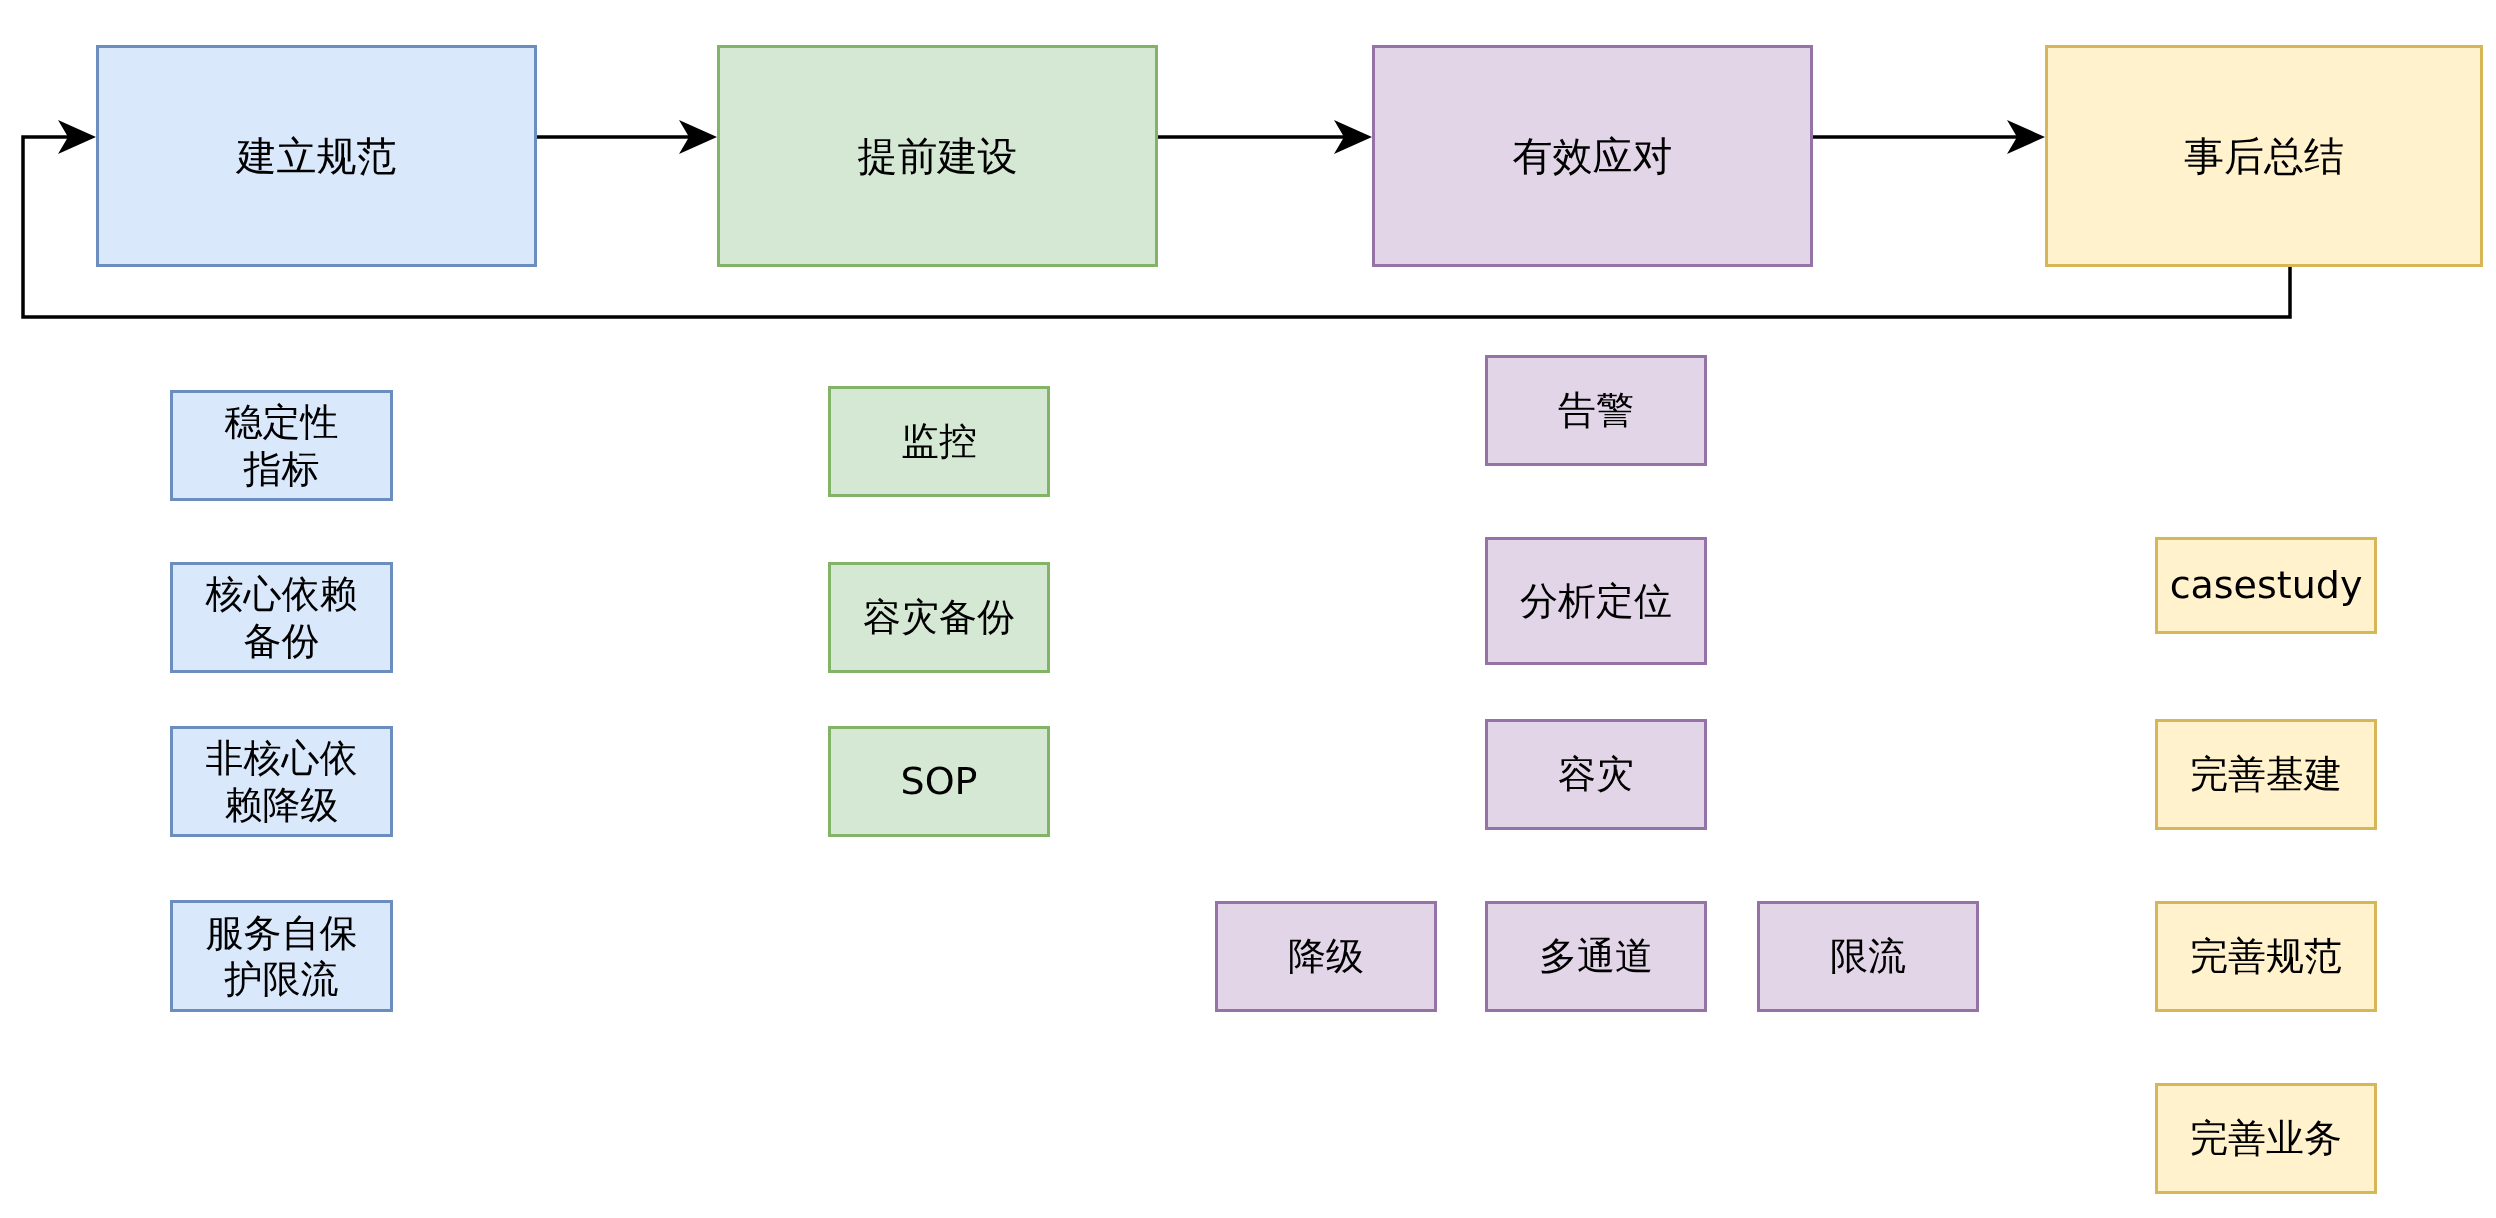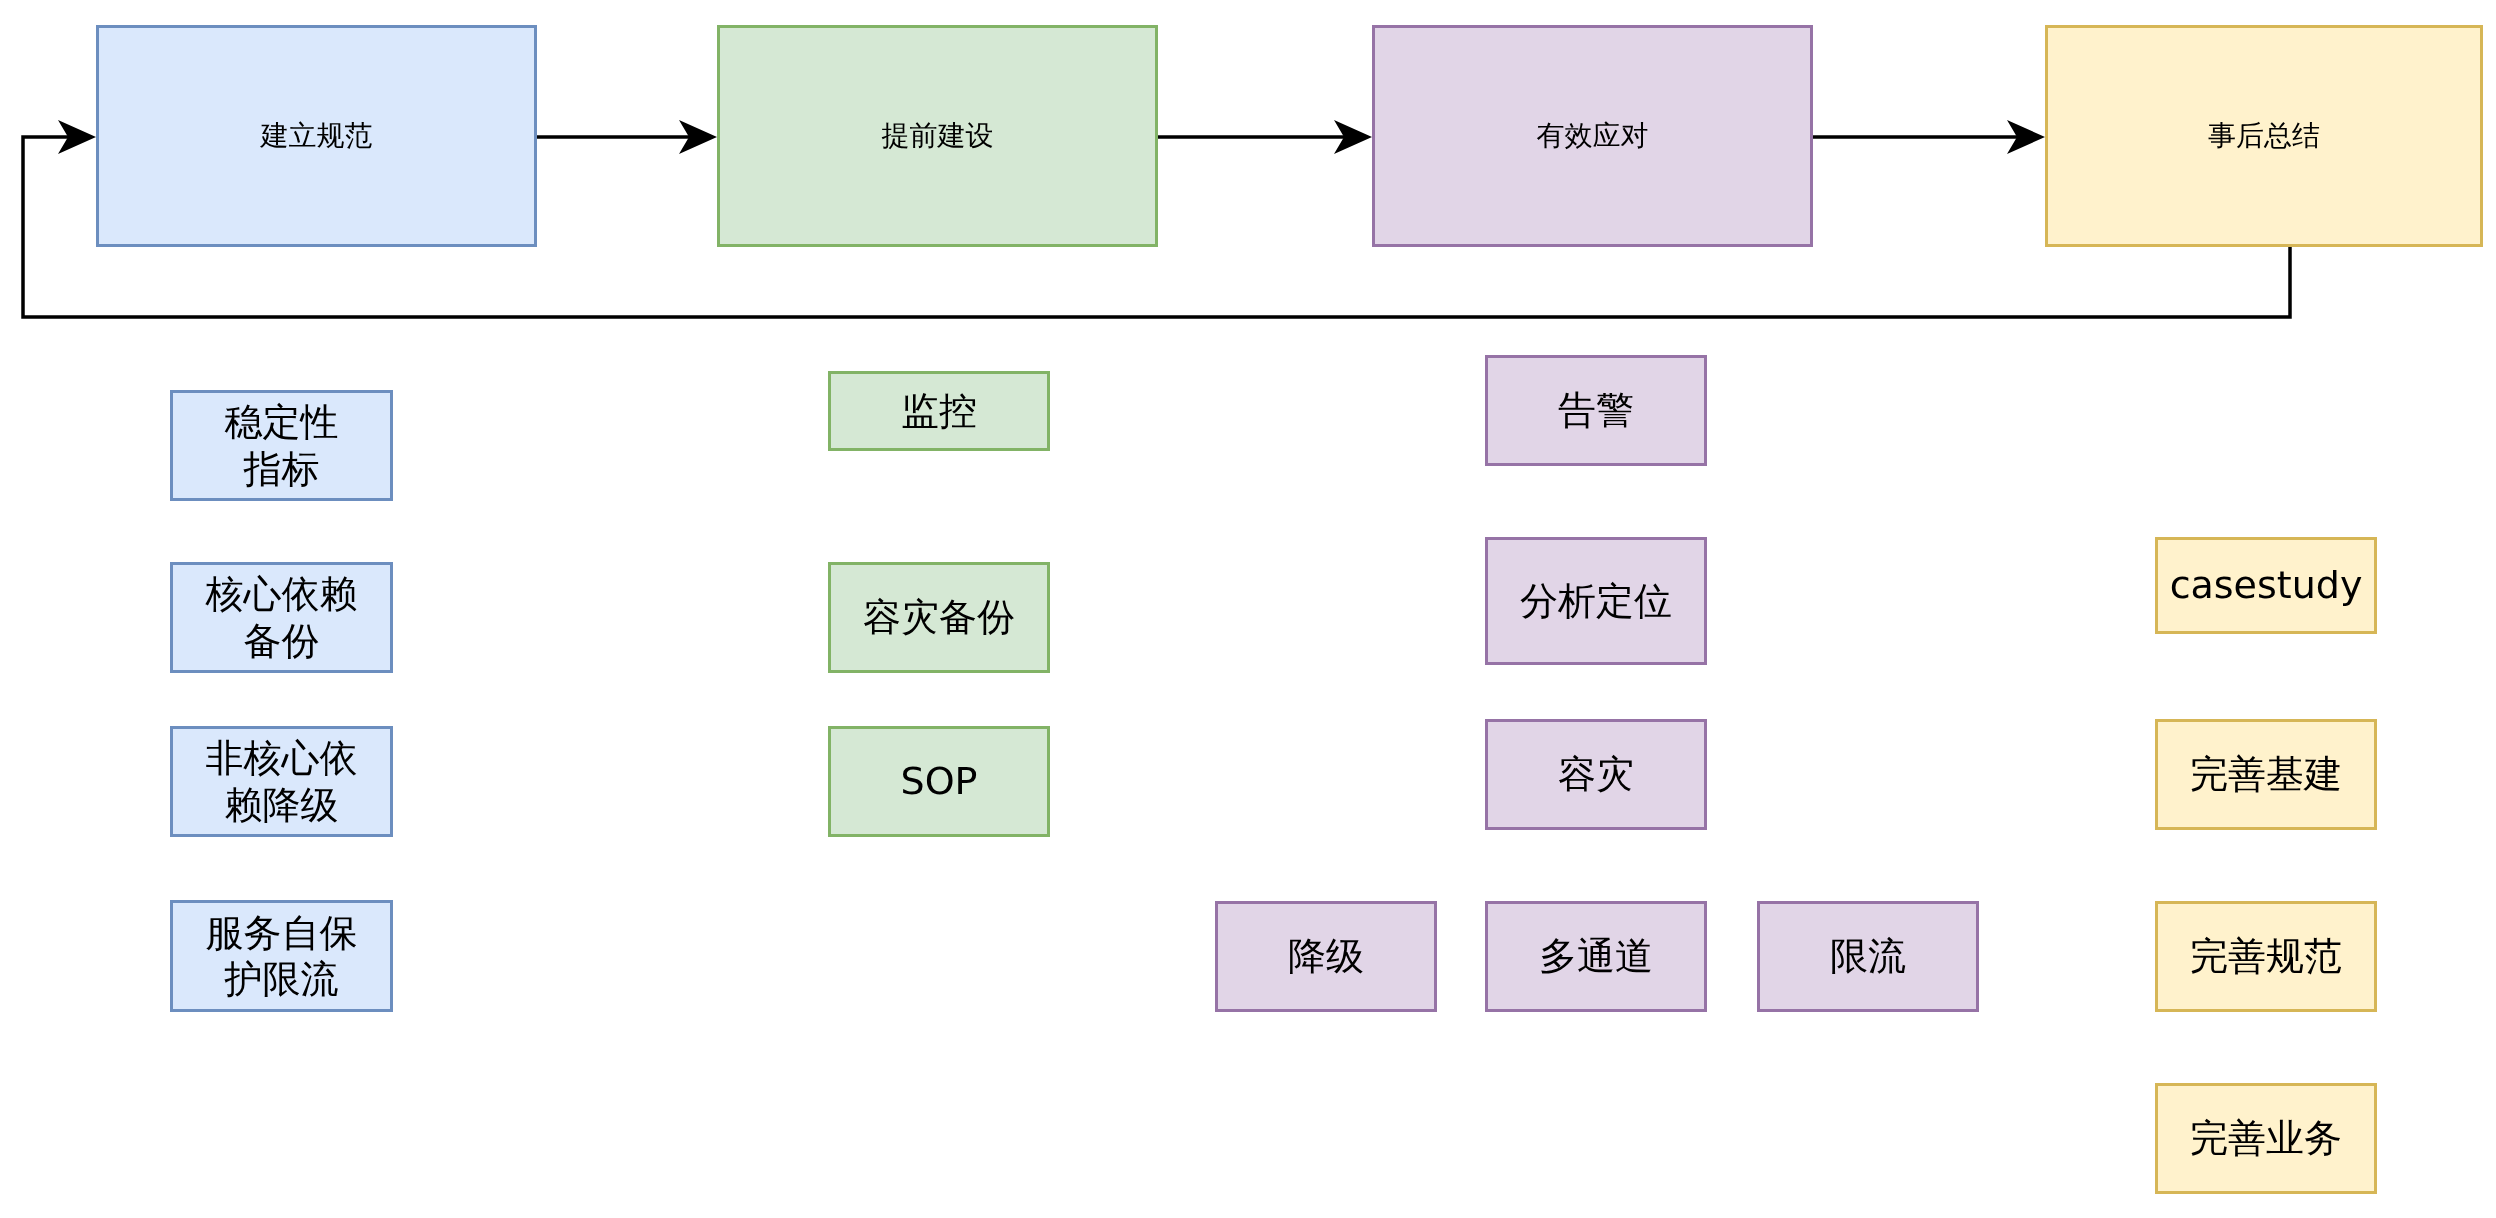--- a/index.html
+++ b/index.html
@@ -17,21 +17,21 @@
     border: 3px solid #000;
     display: flex;
     align-items: center;
     justify-content: center;
     text-align: center;
     white-space: pre-line;
     font-size: 38px;
     line-height: 1.22;
     color: var(--c-text, #000000);
   }
-  .node.main { font-size: 28px; }
+  .node.main { font-size: 40px; margin-top: 20px; }
   .blue   { background: var(--c-blue_fill,   #DAE8FC); border-color: var(--c-blue_stroke,   #6C8EBF); }
   .green  { background: var(--c-green_fill,  #D5E8D4); border-color: var(--c-green_stroke,  #82B366); }
   .purple { background: var(--c-purple_fill, #E1D5E7); border-color: var(--c-purple_stroke, #9673A6); }
   .yellow { background: var(--c-yellow_fill, #FFF2CC); border-color: var(--c-yellow_stroke, #D6B656); }
   svg.wires { position: absolute; left: 0; top: 0; pointer-events: none; }
   svg.wires path { stroke: var(--c-line, #000000); stroke-width: 3.5; fill: none; }
   svg.wires polygon { fill: var(--c-line, #000000); stroke: none; }
 </style>
 </head>
 <body>
@@ -60,21 +60,21 @@
 
   <div class="node blue" style="left:170px;top:390px;width:223px;height:111px">稳定性
 指标</div>
   <div class="node blue" style="left:170px;top:562px;width:223px;height:111px">核心依赖
 备份</div>
   <div class="node blue" style="left:170px;top:726px;width:223px;height:111px">非核心依
 赖降级</div>
   <div class="node blue" style="left:170px;top:900px;width:223px;height:112px">服务自保
 护限流</div>
 
-  <div class="node green" style="left:828px;top:371px;width:222px;height:80px">监控</div>
+  <div class="node green" style="left:828px;top:386px;width:222px;height:111px">监控</div>
   <div class="node green" style="left:828px;top:562px;width:222px;height:111px">容灾备份</div>
   <div class="node green" style="left:828px;top:726px;width:222px;height:111px">SOP</div>
 
   <div class="node purple" style="left:1485px;top:355px;width:222px;height:111px">告警</div>
   <div class="node purple" style="left:1485px;top:537px;width:222px;height:128px">分析定位</div>
   <div class="node purple" style="left:1485px;top:719px;width:222px;height:111px">容灾</div>
   <div class="node purple" style="left:1215px;top:901px;width:222px;height:111px">降级</div>
   <div class="node purple" style="left:1485px;top:901px;width:222px;height:111px">多通道</div>
   <div class="node purple" style="left:1757px;top:901px;width:222px;height:111px">限流</div>
 

